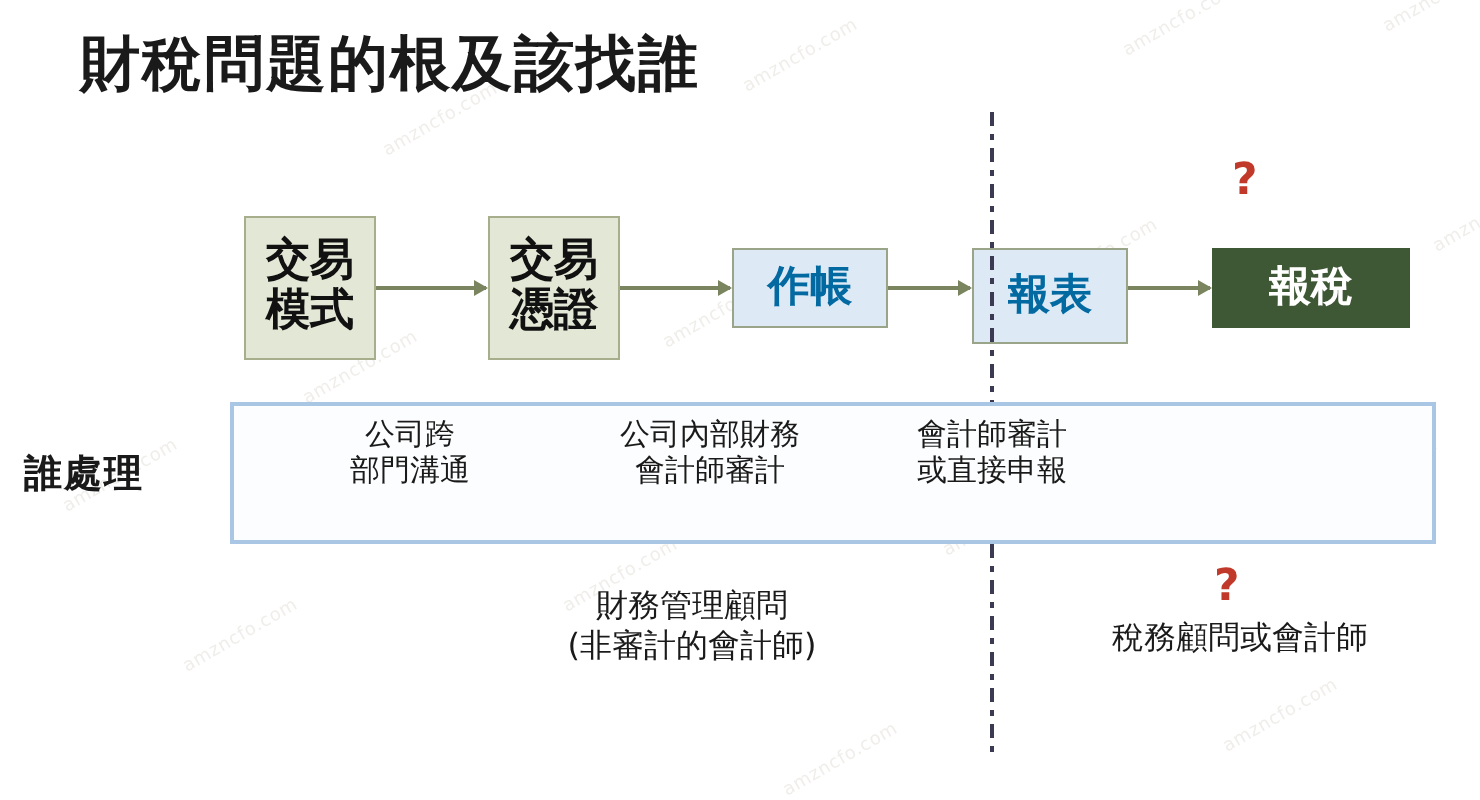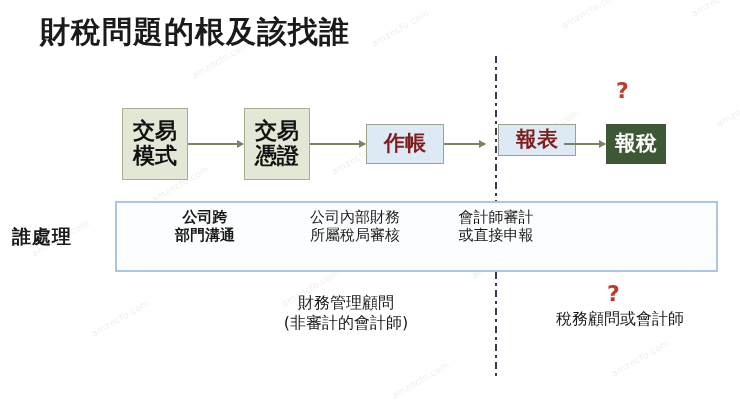--- a/index.html
+++ b/index.html
@@ -53,37 +53,37 @@
   .fbox-green {
     background: #E3E8D6;
     border: 1px solid #A6AE8C;
     color: #111111;
     font-size: 22px;
     font-weight: bold;
   }
   .fbox-blue {
     background: #DDE9F5;
     border: 1px solid #9AA489;
-    color: #7f1d1d;
+    color: #0369a1;
     font-size: 21px;
     font-weight: bold;
   }
   .fbox-dark {
     background: #3E5734;
     border: 1px solid #3E5734;
     color: #ffffff;
     font-size: 21px;
     font-weight: bold;
   }
 
   #box-trade-mode   { left:122px; top:108px; width:66px;  height:72px; }
   #box-trade-voucher{ left:244px; top:108px; width:66px;  height:72px; }
   #box-bookkeeping  { left:366px; top:124px; width:78px;  height:40px; }
-  #box-report       { left:498px; top:124px; width:78px;  height:32px; }
-  #box-tax-filing   { left:606px; top:124px; width:60px;  height:40px; }
+  #box-report       { left:486px; top:124px; width:78px;  height:48px; }
+  #box-tax-filing   { left:606px; top:124px; width:99px;  height:40px; }
 
   
   .arrow {
     position: absolute;
     height: 2px;
     background: #7A8560;
   }
   .arrow::after {
     content: "";
     position: absolute;
@@ -146,21 +146,21 @@
   }
   .tcell {
     position: absolute;
     text-align: center;
     font-size: 15px;
     color: #1a1a1a;
     line-height: 1.22;
     white-space: pre-line;
     font-weight: normal;
   }
-  #cell-1 { left:140px; top:208px; width:130px;font-weight:bold; }
+  #cell-1 { left:140px; top:208px; width:130px; }
   #cell-2 { left:285px; top:208px; width:140px; }
   #cell-3 { left:436px; top:208px; width:120px;text-align:center; }
   #cell-4 { left:572px; top:218px; width:140px; }
 
   
   .helper {
     position: absolute;
     text-align: center;
     font-size: 16px;
     color: #1a1a1a;
@@ -226,21 +226,21 @@
   <div class="qmark" id="qmark-top">?</div>
   <div class="qmark" id="qmark-bottom">?</div>
 
   <div class="rowlabel" id="label-who-handles">誰處理</div>
 
   <div id="table-strip"></div>
 
   <div class="tcell" id="cell-1">公司跨
 部門溝通</div>
   <div class="tcell" id="cell-2">公司內部財務
-所屬稅局審核</div>
+會計師審計</div>
   <div class="tcell" id="cell-3">會計師審計
 或直接申報</div>
 
   <div class="helper" id="helper-right">稅務顧問或會計師</div>
   <div class="helper" id="helper-left">財務管理顧問
 (非審計的會計師)</div>
 
   <div class="inout" id="label-internal">内部</div>
   <div class="inout" id="label-external">外部</div>
 

